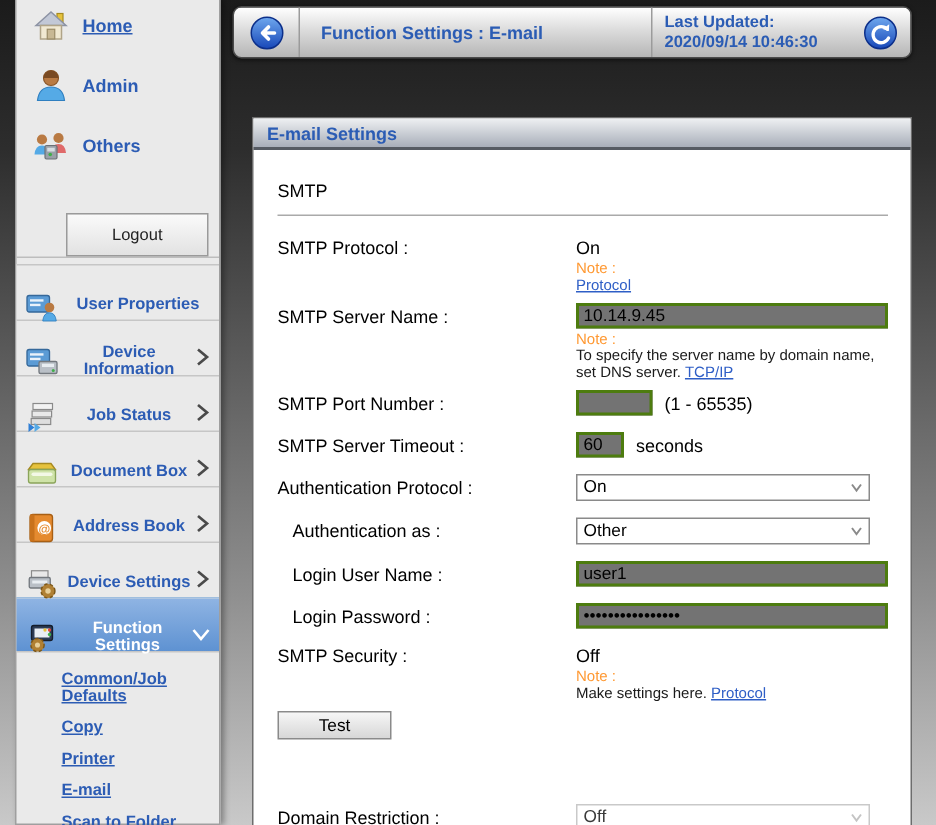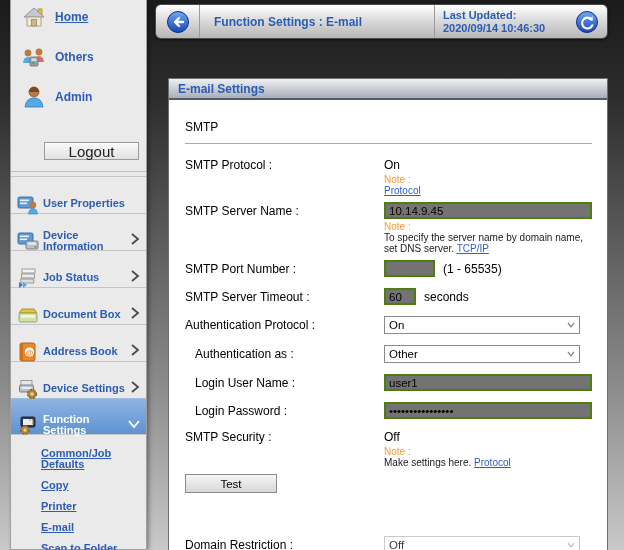--- a/index.html
+++ b/index.html
@@ -14,28 +14,28 @@
     position:absolute; left:10px; top:0; width:137px; height:550px;
     background:#eaeaea; border:1px solid #9f9f9f; border-top:none;
     box-shadow:2px 0 4px rgba(0,0,0,.35);
   }
   .account { padding-top:0; height:172px; border-bottom:1px solid #bdbdbd; }
   .acct-row { display:flex; align-items:center; padding:4px 6px 4px 10px; margin-bottom:6px; cursor:pointer; }
   .acct-row .ic { width:26px; height:26px; flex:none; margin-right:8px; }
   .acct-label { color:#2c5cb4; font-size:12px; font-weight:bold; }
   .acct-label.link { text-decoration:underline; }
   .logout-btn {
-    display:block; margin:28px 7px 0 auto; width:95px; height:18px;
+    display:block; margin:28px 7px 0 auto; width:95px; height:29px;
     background:linear-gradient(#fafafa,#e2e2e2); border:1px solid #9a9a9a;
-    font-size:15px; font-family:"Liberation Sans",sans-serif; color:#222; cursor:pointer;
+    font-size:11px; font-family:"Liberation Sans",sans-serif; color:#222; cursor:pointer;
   }
   .menu { margin-top:4px; }
   .menu-item {
     height:37px; display:flex; align-items:center; padding:17px 5px 0 6px;
-    border-top:1px solid #c6c6c6; cursor:pointer; background:#eaeaea;
+    border-top:1px solid #c6c6c6; cursor:pointer; background:#eaeaea;text-align:center;
   }
   .menu-item:last-child { border-bottom:1px solid #c6c6c6; }
   .menu-item .ic { width:22px; height:22px; flex:none; margin-right:4px; }
   .menu-label { color:#2c5cb4; font-size:11px; font-weight:bold; flex:1 1 auto; line-height:11px; }
   .menu-item.selected { background:linear-gradient(#8fb4e3,#5e92d2); border-top:1px solid #9fbede; }
   .menu-item.selected .menu-label { color:#ffffff; }
   .chev { flex:none; }
   .submenu { padding:13px 4px 0 30px; }
   .submenu a {
     display:block; color:#2c5cb4; font-size:11px; font-weight:bold;
@@ -86,63 +86,63 @@
   .select {
     width:196px; height:18px; border:1px solid #8a8a8a; background:#fff;
     display:flex; align-items:center; font-size:11.5px; padding-left:4px; cursor:pointer; color:#000;
   }
   .select .sel-text { flex:1 1 auto; }
   .select.disabled { border-color:#c9c9c9; color:#3a3a3a; cursor:default; }
   .btn {
     height:19px; background:linear-gradient(#f6f6f6,#d7d7d7); border:1px solid #8a8a8a;
     font-size:11.5px; font-family:"Liberation Sans",sans-serif; color:#000; cursor:pointer;
   }
-  .btn-test { width:92px; }
+  .btn-test { width:76px; }
   .btn-domain { width:78px; margin-left:119px; }
   .row.last { margin-bottom:8px;margin-top:43px; }
 </style>
 </head>
 <body>
 
 <div class="sidebar">
   <div class="account">
     <div class="acct-row">
       <span class="ic">
         <svg width="26" height="26" viewBox="0 0 26 26">
           <rect x="17" y="5" width="4" height="6" fill="#e6c23c" stroke="#a78a20" stroke-width="0.8"></rect>
           <path d="M3 13 L13 4 L23 13 Z" fill="#c2c8d6" stroke="#8d93a4" stroke-width="1"></path>
           <rect x="6" y="13" width="14" height="9" fill="#f1e9d2" stroke="#b0a488" stroke-width="1"></rect>
           <rect x="10.5" y="15.5" width="5" height="6.5" fill="#c8b894" stroke="#9a8b67" stroke-width="0.8"></rect>
         </svg>
       </span>
       <span class="acct-label link">Home</span>
+    </div>
+    <div class="acct-row">
+      <span class="ic">
+        <svg width="26" height="26" viewBox="0 0 26 26">
+          <circle cx="13" cy="8" r="5" fill="#b97a43" stroke="#8a5526" stroke-width="0.8"></circle>
+          <path d="M13 3 a5 5 0 0 1 5 5 l-10 0 a5 5 0 0 1 5 -5" fill="#7a4a22"></path>
+          <path d="M4 23 q1 -9 9 -9 q8 0 9 9 Z" fill="#55aae6" stroke="#2f7fc0" stroke-width="0.8"></path>
+        </svg>
+      </span>
+      <span class="acct-label">Admin</span>
     </div>
     <div class="acct-row">
       <span class="ic">
         <svg width="26" height="26" viewBox="0 0 26 26">
           <circle cx="7" cy="9" r="3.4" fill="#b97a43"></circle>
           <path d="M2 19 q0.5 -6 5 -6 q4.5 0 5 6 Z" fill="#55aae6"></path>
           <circle cx="18" cy="8" r="3.4" fill="#b97a43"></circle>
           <path d="M13 18 q0.5 -6 5 -6 q4.5 0 5 6 Z" fill="#e06a6a"></path>
           <rect x="9" y="13" width="8" height="9" rx="1" fill="#9aa0a8" stroke="#6b7076" stroke-width="0.8"></rect>
           <rect x="10.5" y="14.5" width="5" height="2.5" fill="#d7dde2"></rect>
           <circle cx="12.5" cy="19" r="1.2" fill="#3fae49"></circle>
         </svg>
       </span>
       <span class="acct-label">Others</span>
-    </div>
-    <div class="acct-row">
-      <span class="ic">
-        <svg width="26" height="26" viewBox="0 0 26 26">
-          <circle cx="13" cy="8" r="5" fill="#b97a43" stroke="#8a5526" stroke-width="0.8"></circle>
-          <path d="M13 3 a5 5 0 0 1 5 5 l-10 0 a5 5 0 0 1 5 -5" fill="#7a4a22"></path>
-          <path d="M4 23 q1 -9 9 -9 q8 0 9 9 Z" fill="#55aae6" stroke="#2f7fc0" stroke-width="0.8"></path>
-        </svg>
-      </span>
-      <span class="acct-label">Admin</span>
     </div>
     <button class="logout-btn">Logout</button>
   </div>
 
   <div class="menu">
     <div class="menu-item">
       <span class="ic">
         <svg width="22" height="22" viewBox="0 0 22 22">
           <rect x="1" y="4" width="15" height="11" rx="1.5" fill="#5b9bd5" stroke="#35689a" stroke-width="0.9"></rect>
           <rect x="3" y="6.5" width="9" height="1.6" fill="#eaf2fa"></rect>

